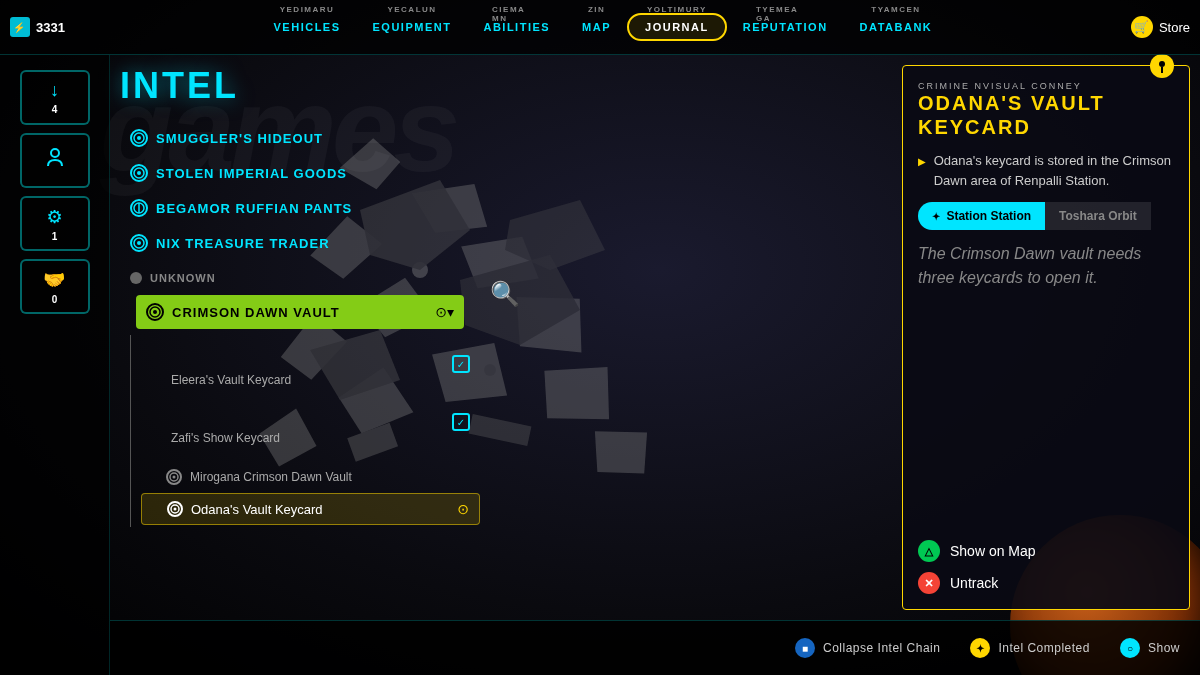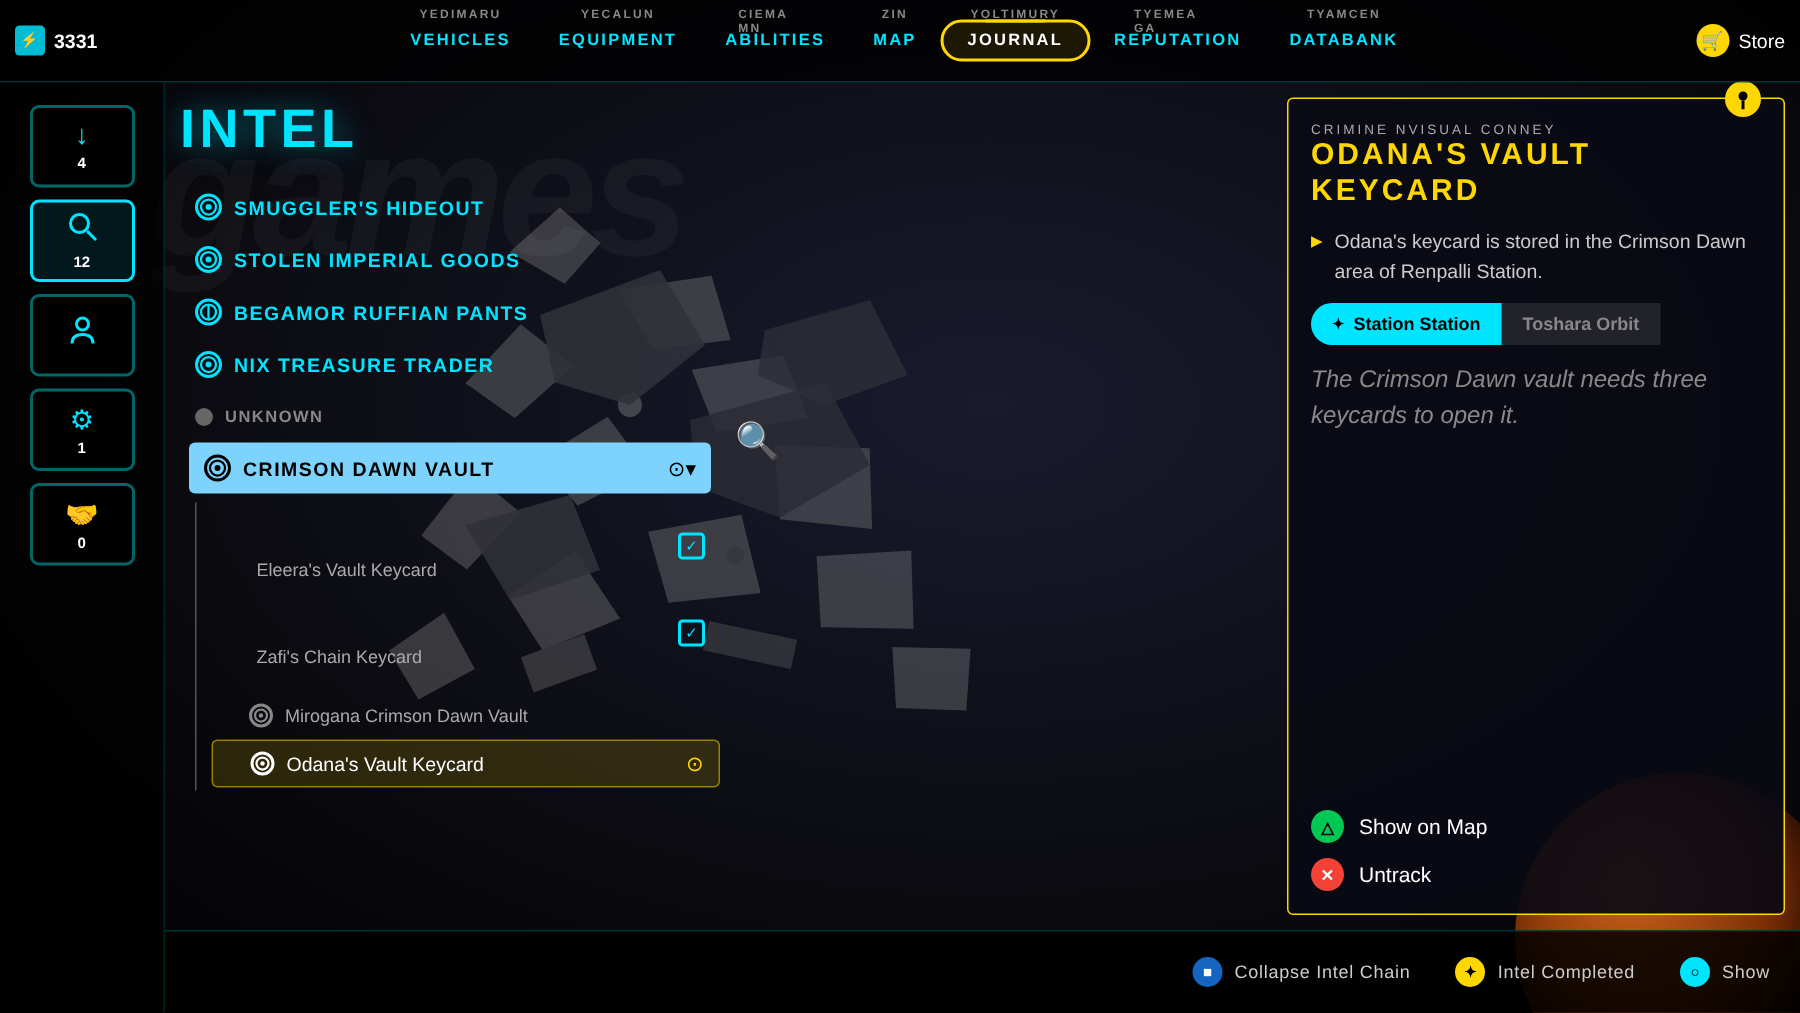--- a/index.html
+++ b/index.html
@@ -274,27 +274,27 @@
     .unknown-label {
       color: #888;
       font-size: 11px;
       font-weight: bold;
       letter-spacing: 1px;
       text-transform: uppercase;
     }
 
     
     .quest-active {
-      background: #7dd3fc;
+      background: #84cc16;
       border-radius: 4px;
       padding: 8px 10px;
       display: flex;
       align-items: center;
       gap: 8px;
-      margin: 3px 6px;
+      margin: 3px 16px;
     }
 
     .quest-active .quest-icon {
       width: 18px;
       height: 18px;
       border-radius: 50%;
       border: 2px solid #000;
       display: flex;
       align-items: center;
       justify-content: center;
@@ -390,21 +390,21 @@
       color: #fff;
       font-size: 13px;
       flex: 1;
     }
 
     
     .detail-panel {
       position: absolute;
       top: 10px;
       right: 10px;
-      width: 332px;
+      width: 288px;
       bottom: 10px;
       background: rgba(10, 10, 20, 0.92);
       border: 1px solid #ffd700;
       border-radius: 4px;
       padding: 15px;
       display: flex;
       flex-direction: column;
       gap: 12px;
     }
 
@@ -686,29 +686,20 @@
     <div class="store-icon">🛒</div>
     <span>Store</span>
   </div>
 </nav>
 
 <aside class="left-sidebar">
   <div class="sidebar-btn">
     <div class="sidebar-btn-icon">↓</div>
     <div class="sidebar-btn-count">4</div>
   </div>
-  <div class="sidebar-btn active">
-    <div class="sidebar-btn-icon">
-      <svg width="22" height="22" viewBox="0 0 22 22">
-        <circle cx="9" cy="9" r="6" fill="none" stroke="#00e5ff" stroke-width="2"></circle>
-        <line x1="14" y1="14" x2="20" y2="20" stroke="#00e5ff" stroke-width="2"></line>
-      </svg>
-    </div>
-    <div class="sidebar-btn-count">12</div>
-  </div>
   <div class="sidebar-btn">
     <div class="sidebar-btn-icon">
       <svg width="22" height="22" viewBox="0 0 22 22">
         <circle cx="11" cy="7" r="4" fill="none" stroke="#00e5ff" stroke-width="2"></circle>
         <path d="M4 20 Q4 14 11 14 Q18 14 18 20" fill="none" stroke="#00e5ff" stroke-width="2"></path>
       </svg>
     </div>
     <div class="sidebar-btn-count"></div>
   </div>
   <div class="sidebar-btn">
@@ -783,21 +774,21 @@
         <span class="quest-active-label">CRIMSON DAWN VAULT</span>
         <span class="quest-pin-icon">⊙▾</span>
       </div>
 
       <div style="position:relative; margin-left:10px; border-left:1px solid #555; padding-left:10px;">
         <div class="sub-item">
           <span class="sub-item-label">Eleera's Vault Keycard</span>
           <div class="sub-item-check">✓</div>
         </div>
         <div class="sub-item">
-          <span class="sub-item-label">Zafi's Chain Keycard</span>
+          <span class="sub-item-label">Zafi's Show Keycard</span>
           <div class="sub-item-check">✓</div>
         </div>
 
         <div class="sub-quest-item">
           <div class="sub-quest-icon">
             <svg width="12" height="12" viewBox="0 0 12 12">
               <circle cx="6" cy="6" r="4" fill="none" stroke="#888" stroke-width="1.5"></circle>
               <circle cx="6" cy="6" r="1.5" fill="#888"></circle>
             </svg>
           </div>

